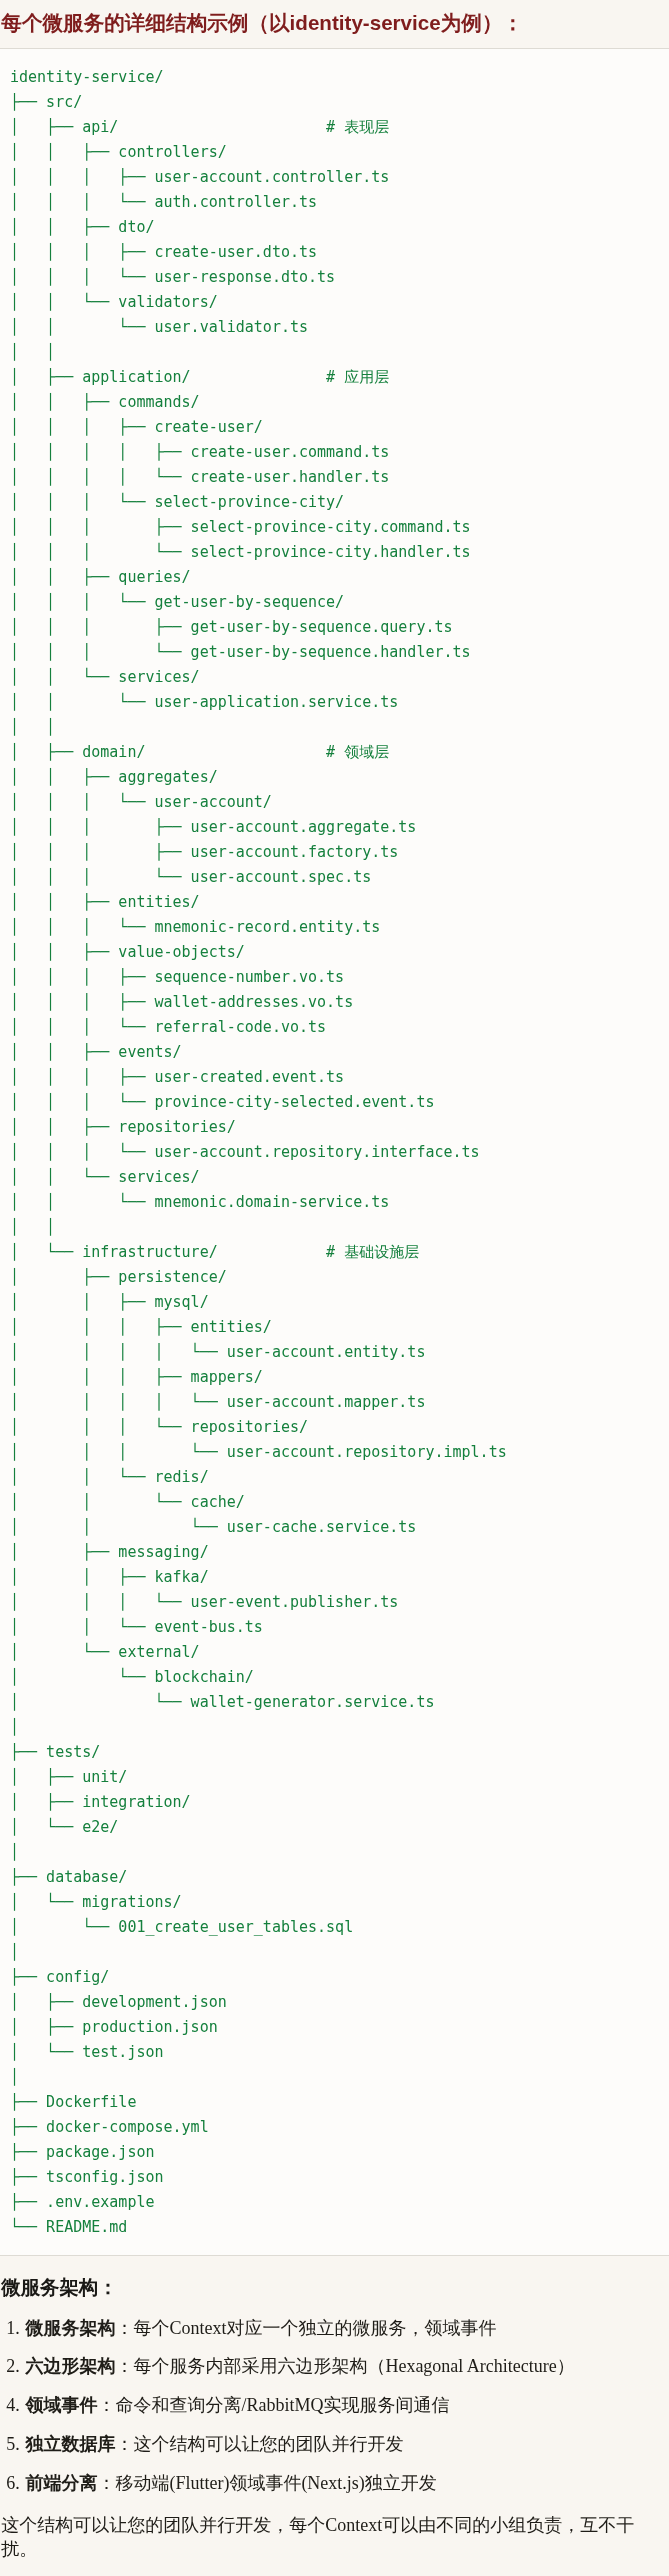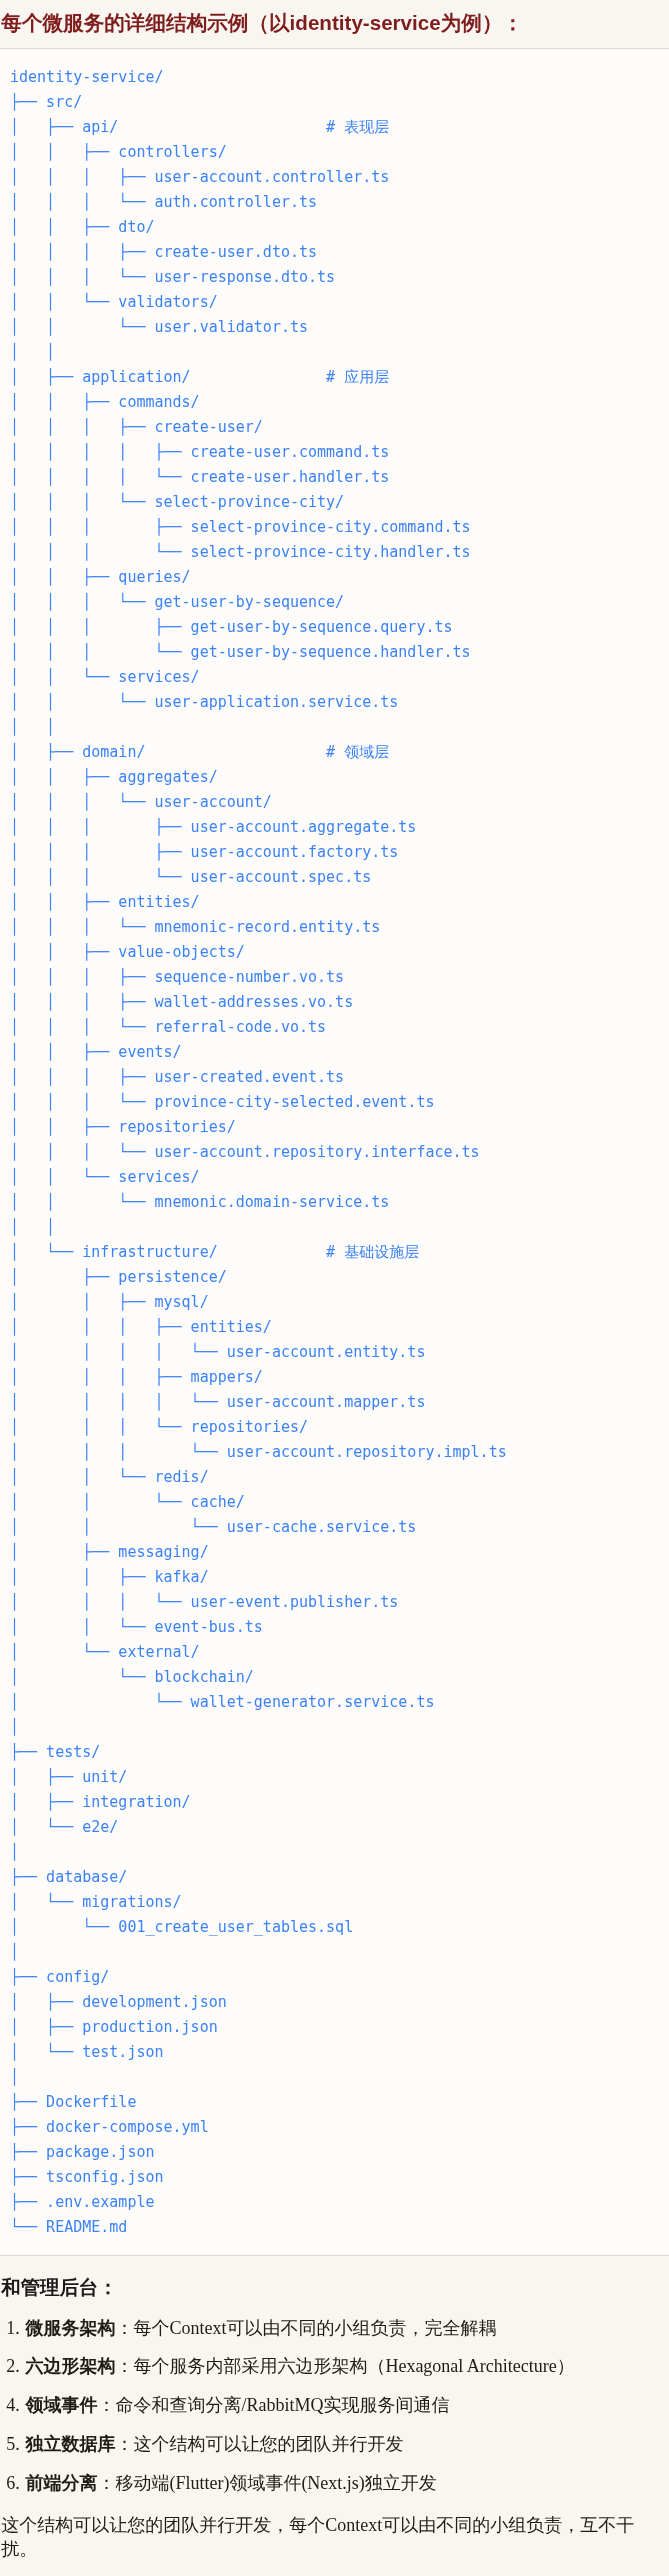--- a/index.html
+++ b/index.html
@@ -17,21 +17,21 @@
     font-family:Liberation Sans, sans-serif;
   }
   pre.tree{
     margin:12px 0 0 0;
     padding:16.3px 10px 15px 10px;
     background:#fdfcfa;
     border-top:1.3px solid #dedbd4;
     border-bottom:1.3px solid #dedbd4;
     font-family:"DejaVu Sans Mono","Liberation Mono",monospace;
     font-size:15px;line-height:25px;
-    color:#3b82f6;
+    color:#15803d;
     white-space:pre;
   }
   .notes-heading{
     margin:19px 0 0 1.3px;
     font-weight:700;
     font-size:19.4px;line-height:25px;
     color:#1a1916;
     font-family:"Liberation Serif","DejaVu Serif",serif;
   }
   .note{
@@ -135,24 +135,24 @@
 │   ├── production.json
 │   └── test.json
 │
 ├── Dockerfile
 ├── docker-compose.yml
 ├── package.json
 ├── tsconfig.json
 ├── .env.example
 └── README.md</pre>
 
-  <h2 class="notes-heading">和管理后台：</h2>
+  <h2 class="notes-heading">微服务架构：</h2>
 
   <div class="note">
-    <span class="num">1.</span><span class="label">微服务架构</span><span class="desc">：每个Context可以由不同的小组负责，完全解耦</span>
+    <span class="num">1.</span><span class="label">微服务架构</span><span class="desc">：每个Context对应一个独立的微服务，领域事件</span>
   </div>
 
   <div class="note">
     <span class="num">2.</span><span class="label">六边形架构</span><span class="desc">：每个服务内部采用六边形架构（Hexagonal Architecture）</span>
   </div>
 
 
   <div class="note">
     <span class="num">4.</span><span class="label">领域事件</span><span class="desc">：命令和查询分离/RabbitMQ实现服务间通信</span>
   </div>

